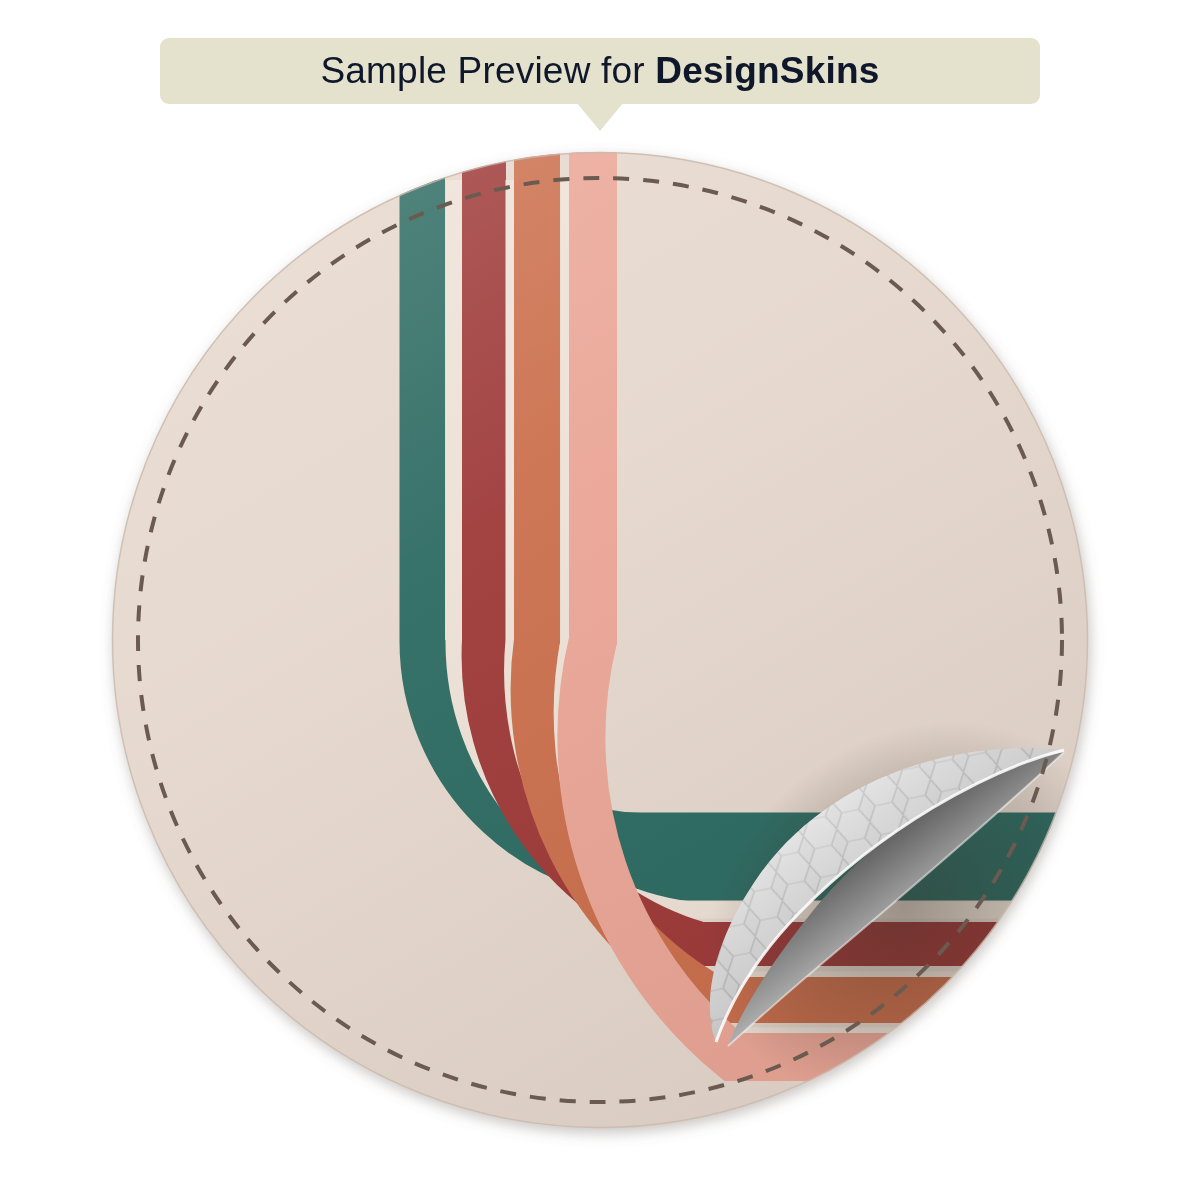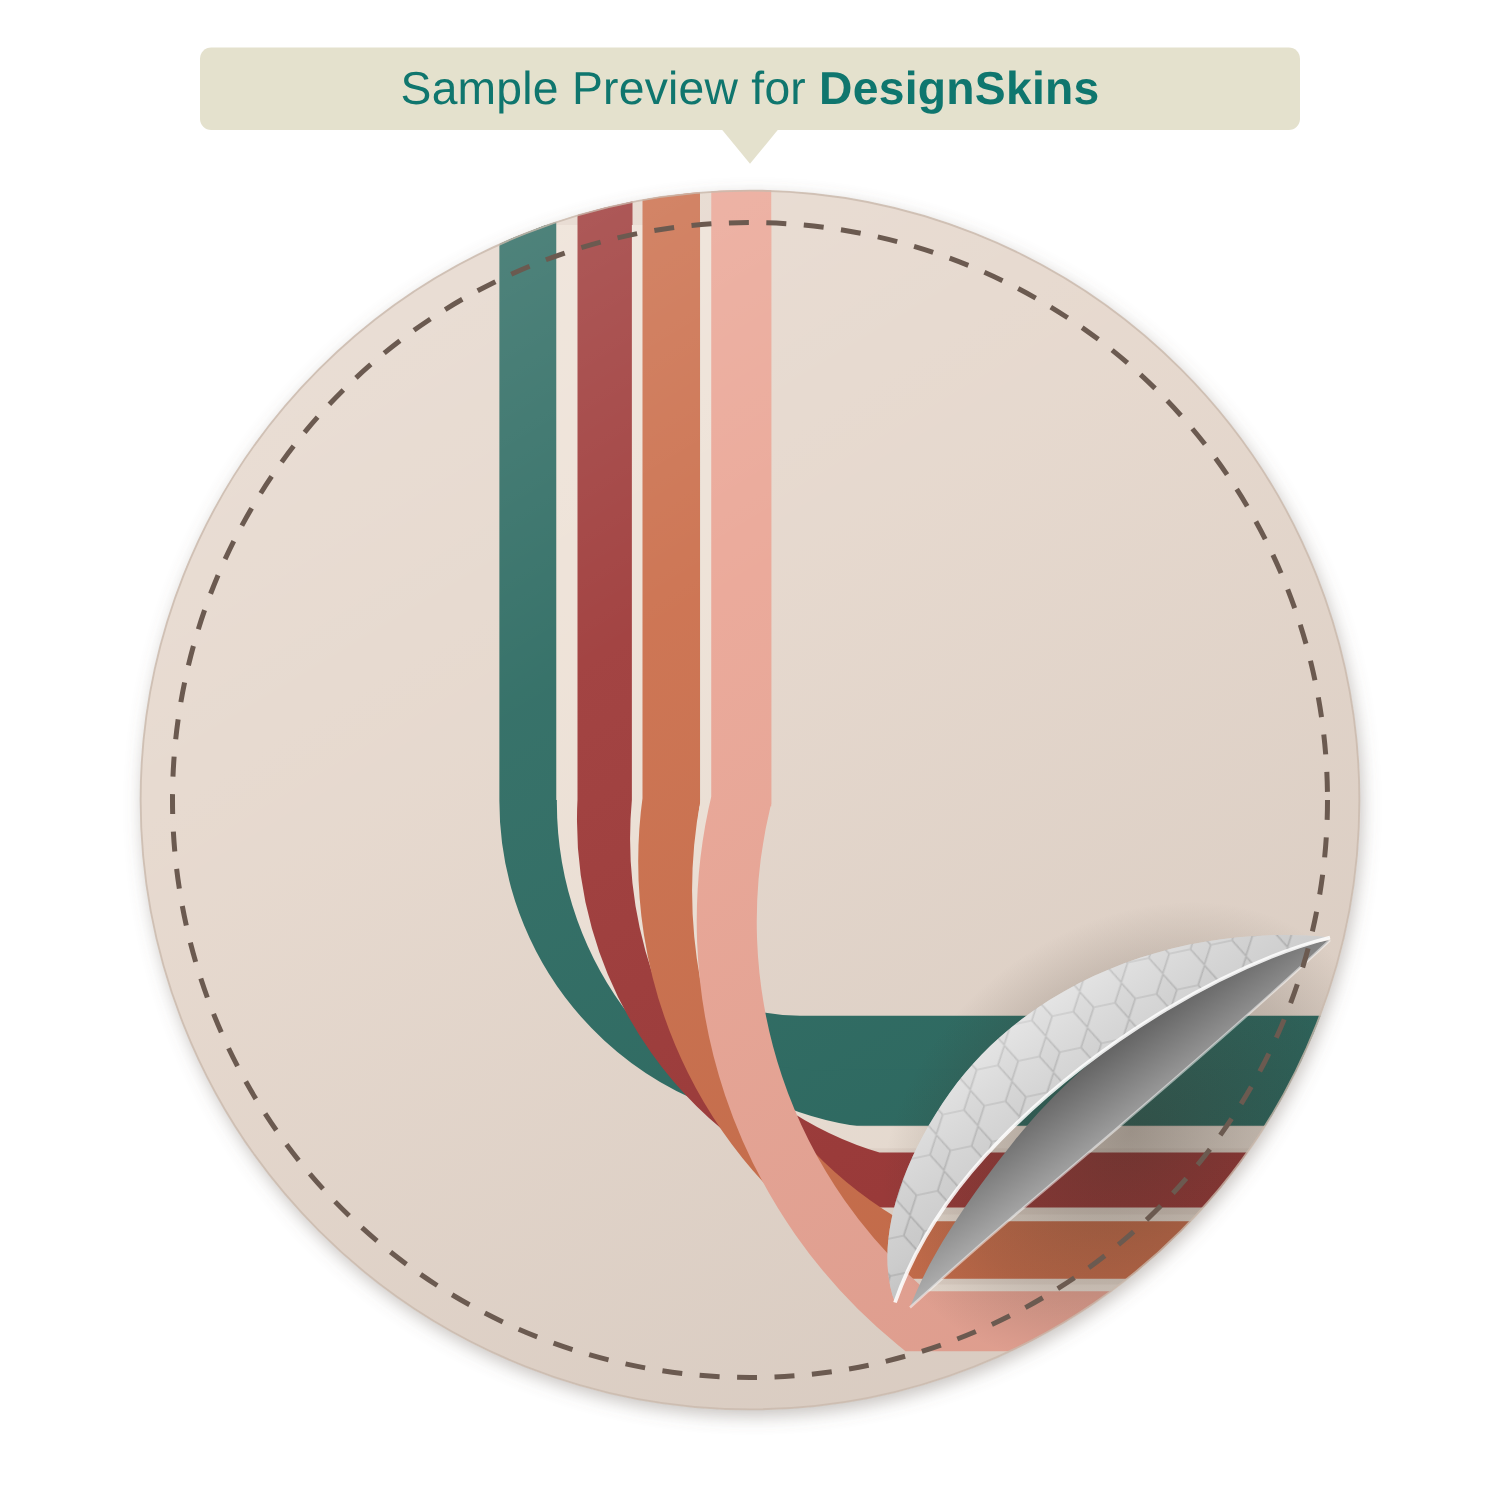--- a/index.html
+++ b/index.html
@@ -29,21 +29,21 @@
     height: 66px;
     background: #e4e1cd;
     border-radius: 9px;
     display: flex;
     align-items: center;
     justify-content: center;
     box-sizing: border-box;
   }
   #tooltip-text {
     font-size: 37px;
-    color: #0f766e;
+    color: #0f172a;
     letter-spacing: 0.2px;
     white-space: nowrap;
     font-weight: 400;
   }
   #tooltip-text .bold {
     font-weight: bold;
   }
   #tooltip-tail {
     position: absolute;
     left: 577px;

